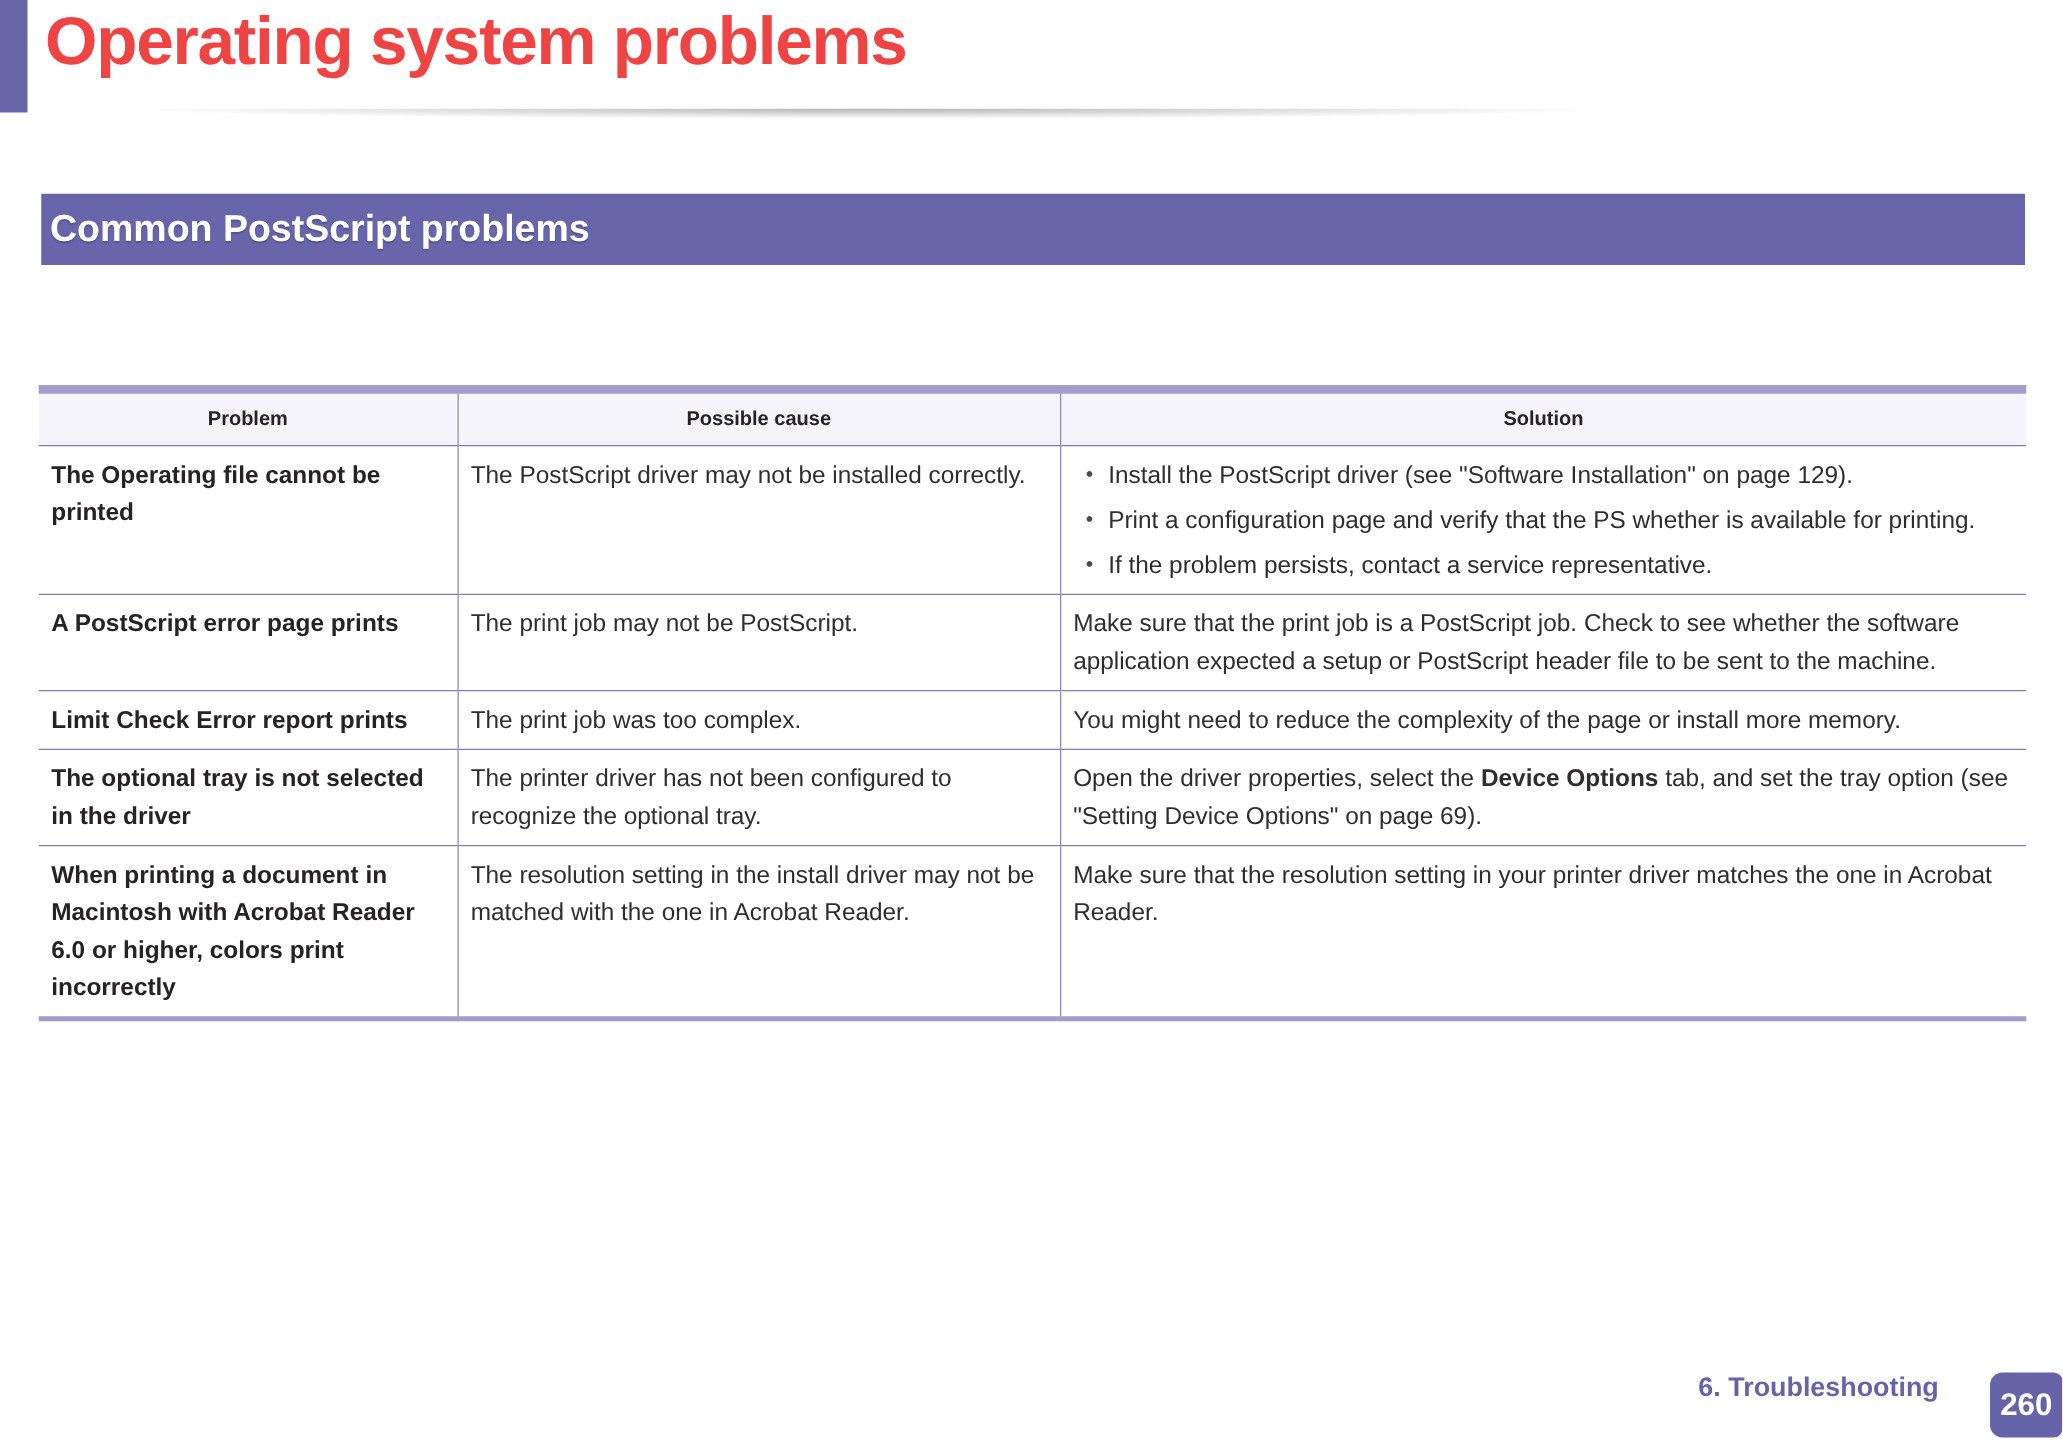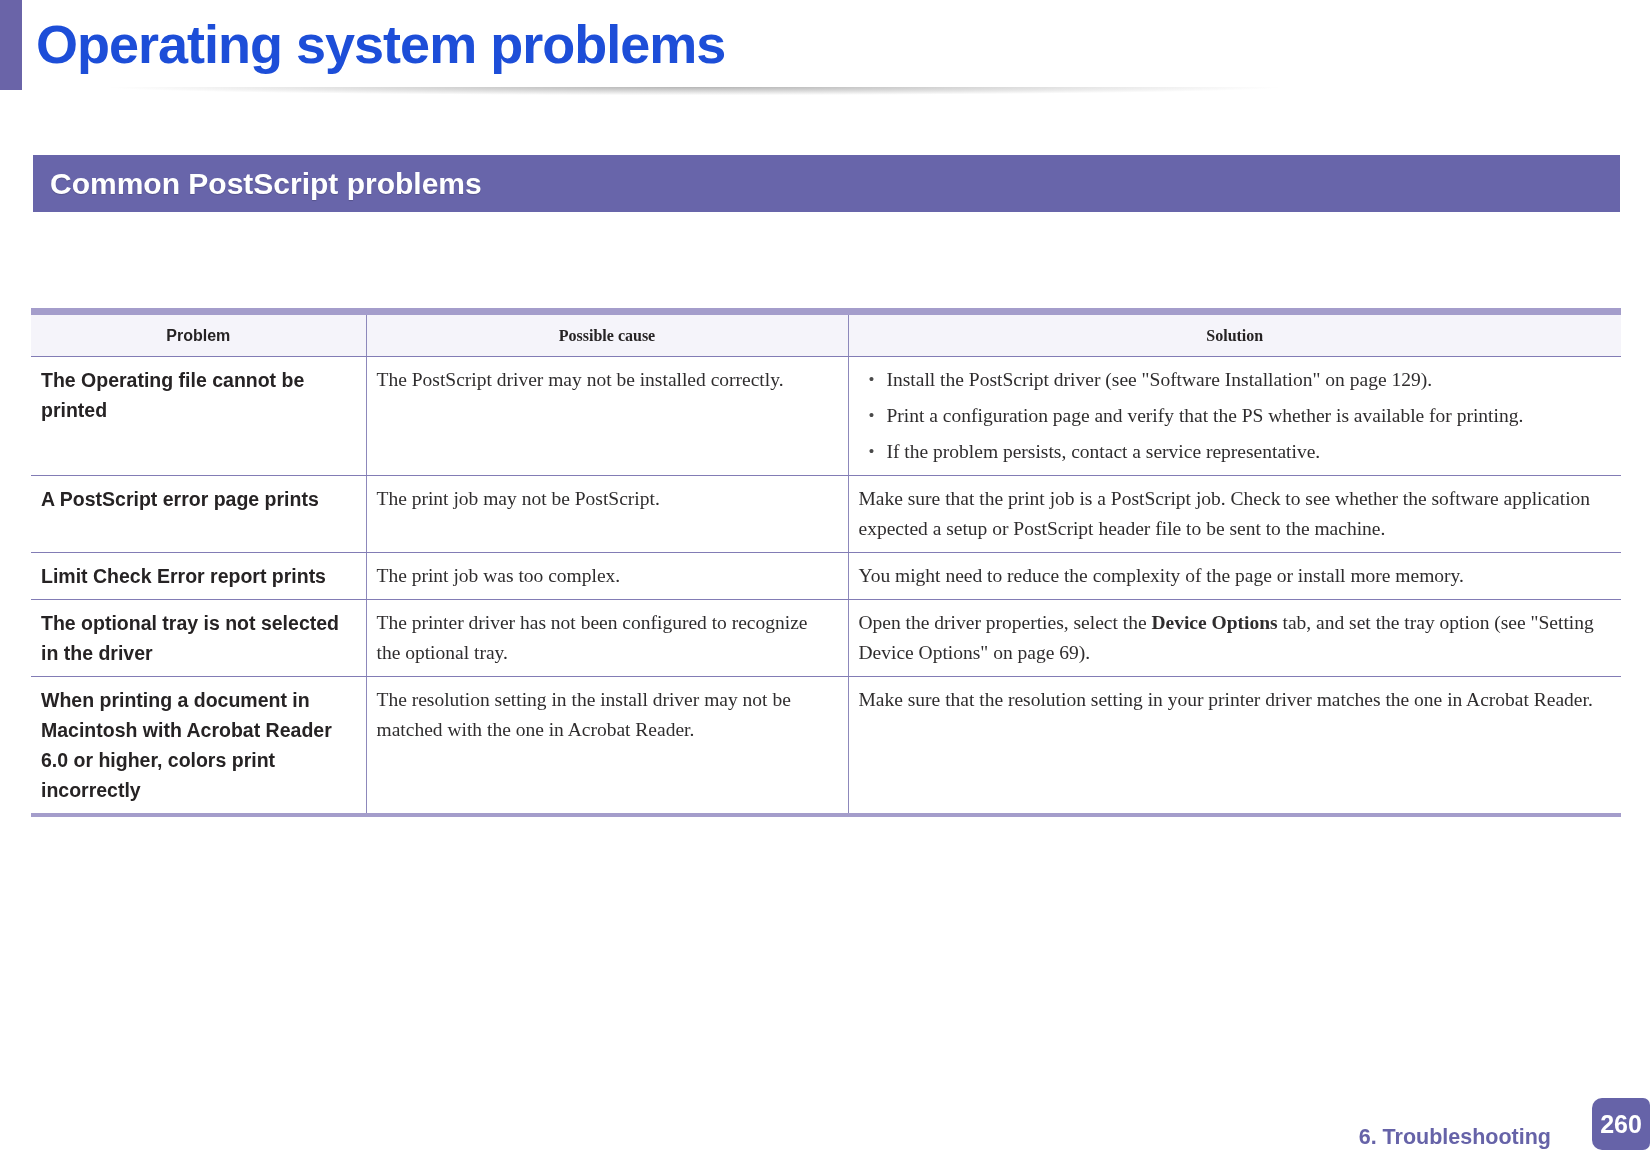--- a/index.html
+++ b/index.html
@@ -3,34 +3,34 @@
 <meta charset="utf-8">
 <style>
   * { margin:0; padding:0; box-sizing:border-box; }
   html,body { background:#ffffff; }
   body { font-family:"Liberation Sans", sans-serif; color:#2f2d2e; }
   .page { position:relative; width:1650px; height:1158px; background:#ffffff; overflow:hidden; }
 
   
   .accent-strip { position:absolute; left:0; top:0; width:22px; height:90px; background:#6A64A8; }
   h1.page-title {
-    position:absolute; left:36px; top:13px;
-    font-size:54px; font-weight:bold; color:#1d4ed8; letter-spacing:-1px;
+    position:absolute; left:36px; top:2px;
+    font-size:54px; font-weight:bold; color:#ef4444; letter-spacing:-1px;
     white-space:nowrap;
   }
   .title-shadow {
     position:absolute; left:0; top:87px; width:1510px; height:14px;
     background: radial-gradient(ellipse 52% 11px at 46% 0%, rgba(120,120,120,0.55), rgba(255,255,255,0) 75%);
   }
 
   
   .section-bar {
     position:absolute; left:33px; top:155px; width:1587px; height:57px;
     background:#6865AA; color:#ffffff;
-    font-size:30px; font-weight:bold; line-height:57px; padding-left:17px;
+    font-size:30px; font-weight:bold; line-height:57px; padding-left:7px;
     text-shadow:0 1px 1px rgba(0,0,0,0.18);
   }
 
   
   .intro {
     position:absolute; left:31px; top:232px; width:1580px;
     font-size:19.5px; line-height:30px; color:#2f2d2e;
   }
 
   
@@ -41,37 +41,37 @@
     font-size:19.5px; color:#2f2d2e;
   }
   table.ps-table col.c1 { width:335px; }
   table.ps-table col.c2 { width:482px; }
   table.ps-table col.c3 { width:773px; }
   table.ps-table th {
     background:#F5F4FA; font-weight:bold; color:#262324;
     height:45px; text-align:center; font-size:16px;
     border-bottom:1.5px solid #827CB5;
   }
-  table.ps-table th + th, table.ps-table td + td { border-left:1.5px solid #8D88BB;font-family:Liberation Serif, serif; }
+  table.ps-table th + th, table.ps-table td + td { border-left:1.5px solid #8D88BB; }
   table.ps-table td {
     vertical-align:top; padding:8px 14px 8px 10px; line-height:30px;
     border-bottom:1.5px solid #827CB5;
   }
   table.ps-table tr:last-child td { border-bottom:none; }
   td.problem-cell { font-weight:bold; color:#262324; padding-right:20px; }
   ul.sol-list { list-style:none; }
   ul.sol-list li { display:flex; margin-bottom:6px; }
   ul.sol-list li:last-child { margin-bottom:0; }
   .bullet { flex:0 0 28px; padding-left:10px; color:#4a4a4a; font-size:17px; line-height:30px; }
   .sol-text { flex:1; }
 
   
   .footer {
     position:absolute; right:0; top:1098px; height:52px;
-    display:flex; align-items:flex-end;
+    display:flex; align-items:flex-start;
   }
   .chapter-label { color:#6663A8; font-weight:bold; font-size:21.5px; margin-right:13px; }
   .page-badge {
     width:58px; height:52px; background:#6663A8; color:#ffffff;
     font-weight:bold; font-size:25px; line-height:52px; text-align:center;
     border-radius:10px 7px 7px 10px;
     margin-left:28px;
   }
 </style>
 </head>

